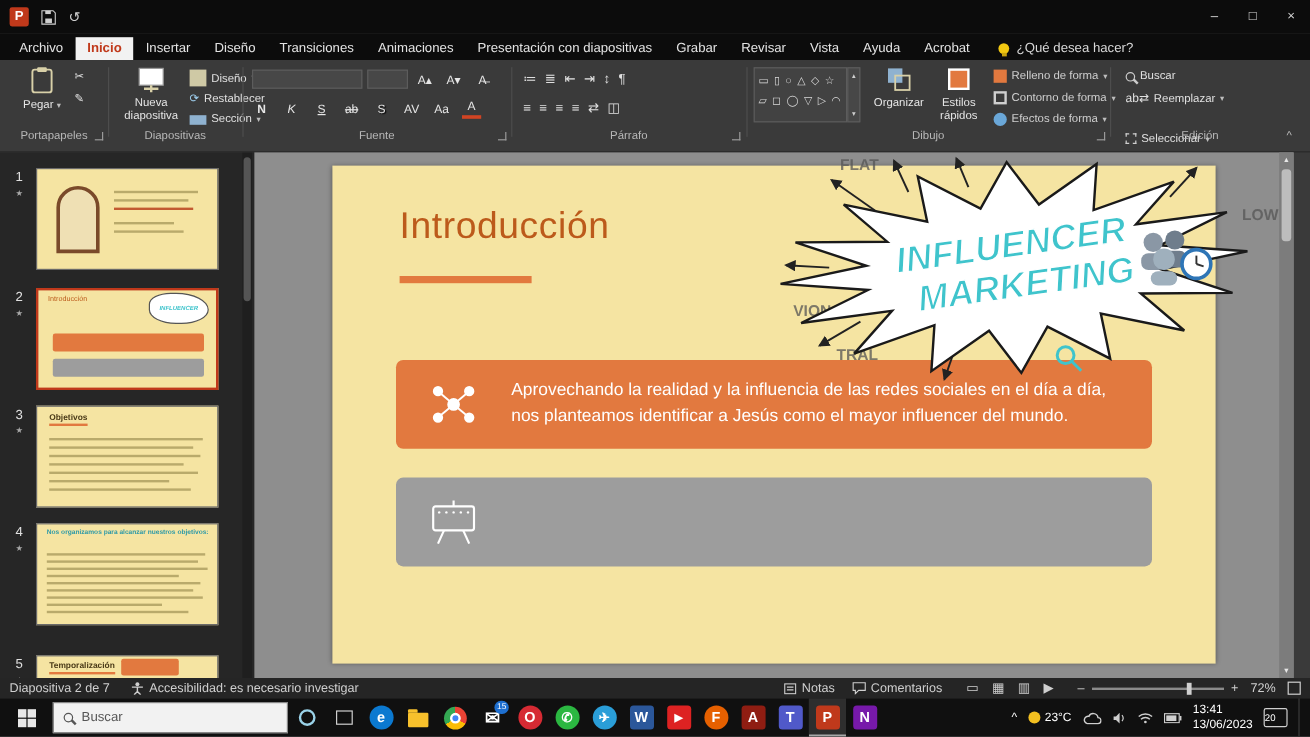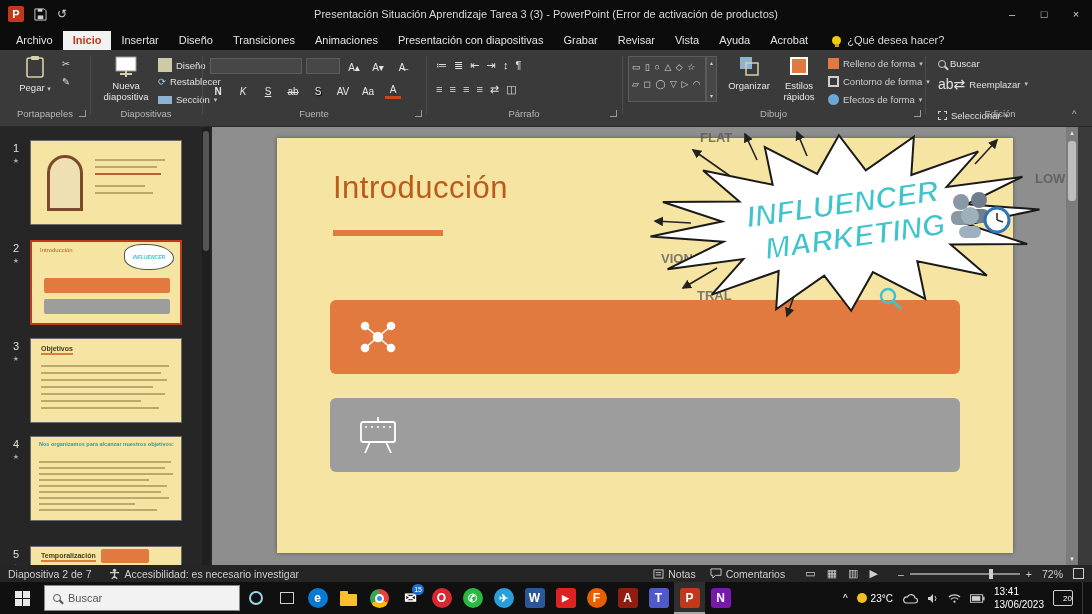--- a/index.html
+++ b/index.html
@@ -86,39 +86,38 @@
   .g-powerpoint{background:#c0391b}
   .g-onenote{background:#7719aa}
   .folder{width:17px;height:12px;background:#f8c12c;border-radius:1px;position:relative;margin-top:3px}
   .folder::before{content:"";position:absolute;top:-3px;left:0;width:8px;height:3px;background:#f8c12c;border-radius:1px 1px 0 0}
   .chromeic{width:19px;height:19px;border-radius:50%;background:conic-gradient(#ea4335 0 33%,#fbbc05 0 66%,#34a853 0 100%);display:flex;align-items:center;justify-content:center}
   .chromeic div{width:9px;height:9px;border-radius:50%;background:#4285f4;border:2px solid #fff}
   .badge{position:absolute;top:2px;right:2px;min-width:11px;height:11px;background:#1e6fd0;border-radius:6px;font-size:7px;display:flex;align-items:center;justify-content:center;padding:0 2px}
   .tray{margin-left:auto;display:flex;align-items:center;gap:9px;padding-right:6px;font-size:10px}
   .clock{line-height:1.3;font-size:10px}
   .sun{width:10px;height:10px;background:#f3c020;border-radius:50%}
-  .notif{position:relative;width:20px;height:16px;border:1px solid #cfcfcf;border-radius:2px;display:flex;align-items:center;justify-content:flex-end;font-size:8px}
+  .notif{position:relative;width:20px;height:16px;border:1px solid #cfcfcf;border-radius:2px;display:flex;align-items:center;justify-content:flex-start;font-size:8px}
   .showdesk{width:4px;height:32px;border-left:1px solid #3a3a3a}
 </style>
 </head>
 <body>
 
 <div class="screen">
 
   <div class="titlebar">
     <div class="qat">
       <span class="pptlogo">P</span>
       <svg width="13" height="13" viewBox="0 0 14 14">
           <path d="M1 1h10l2 2v10H1z" fill="none" stroke="#cfcfcf"></path>
           <rect x="4" y="8" width="6" height="4" fill="#cfcfcf"></rect>
           <rect x="4" y="1" width="5" height="3" fill="#cfcfcf"></rect>
         </svg>
       <span style="color:#cfcfcf;font-size:12px">↺</span>
     </div>
-    <div class="wtitle">Presentación Situación Aprendizaje Tarea 3 (3)  -  PowerPoint (Error de activación de productos)</div>
     <div class="winbtns">
       <span class="winbtn">–</span>
       <span class="winbtn">□</span>
       <span class="winbtn">×</span>
     </div>
   </div>
 
   <div class="tabrow">
     <span class="tab">Archivo</span>
     <span class="tab active">Inicio</span>
@@ -246,21 +245,21 @@
       </div>
     <div class="glabel" style="left:622px;width:303px">Dibujo</div>
     <div class="dlg" style="left:914px"></div>
     <div class="gsep" style="left:925px"></div>
 
     <div class="smallrow" style="left:938px;top:8px">
         <span class="mag light"></span>
         <span>Buscar</span>
       </div>
     <div class="smallrow" style="left:938px;top:26px">
-        <span style="font-size:14px">ab⇄</span>
+        <span style="font-size:10px">ab⇄</span>
         <span>Reemplazar</span>
         <span class="dd">▾</span>
       </div>
     <div class="smallrow" style="left:938px;top:60px">
         <span style="width:9px;height:9px;border:1px dashed #cfcfcf;display:inline-block"></span>
         <span>Seleccionar</span>
         <span class="dd">▾</span>
       </div>
     <div class="glabel" style="left:925px;width:150px">Edición</div>
     <div class="smallrow" style="left:1072px;top:58px;color:#bdbdbd">^</div>
@@ -339,20 +338,21 @@
                 <line x1="21" y1="19" x2="8" y2="30"></line>
                 <line x1="21" y1="19" x2="34" y2="30"></line>
                 <circle cx="21" cy="19" r="4.5"></circle>
                 <circle cx="8" cy="8" r="3.5"></circle>
                 <circle cx="34" cy="8" r="3.5"></circle>
                 <circle cx="8" cy="30" r="3.5"></circle>
                 <circle cx="34" cy="30" r="3.5"></circle>
               </g>
             </svg>
         </span>
+        <span class="txt">Aprovechando la realidad y la influencia de las redes sociales en el día a día, nos planteamos identificar a Jesús como el mayor influencer del mundo.</span>
       </div>
 
       <div class="cbox" style="top:260px;background:var(--gray-box,#9d9d9d)">
         <span class="iconcell">
           <svg width="44" height="40" viewBox="0 0 44 40">
               <g stroke="#fff" stroke-width="1.8" fill="none">
                 <rect x="5" y="7" width="34" height="20" rx="2"></rect>
                 <line x1="22" y1="2" x2="22" y2="7"></line>
                 <line x1="14" y1="27" x2="9" y2="38"></line>
                 <line x1="30" y1="27" x2="35" y2="38"></line>

